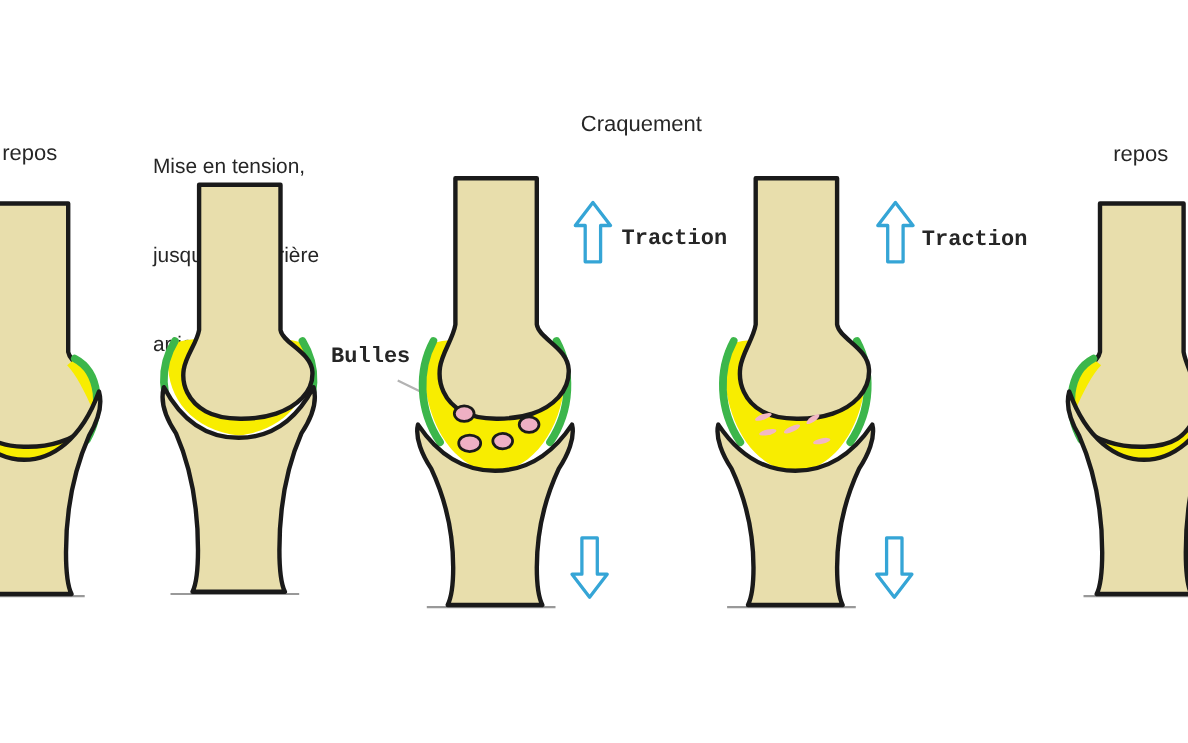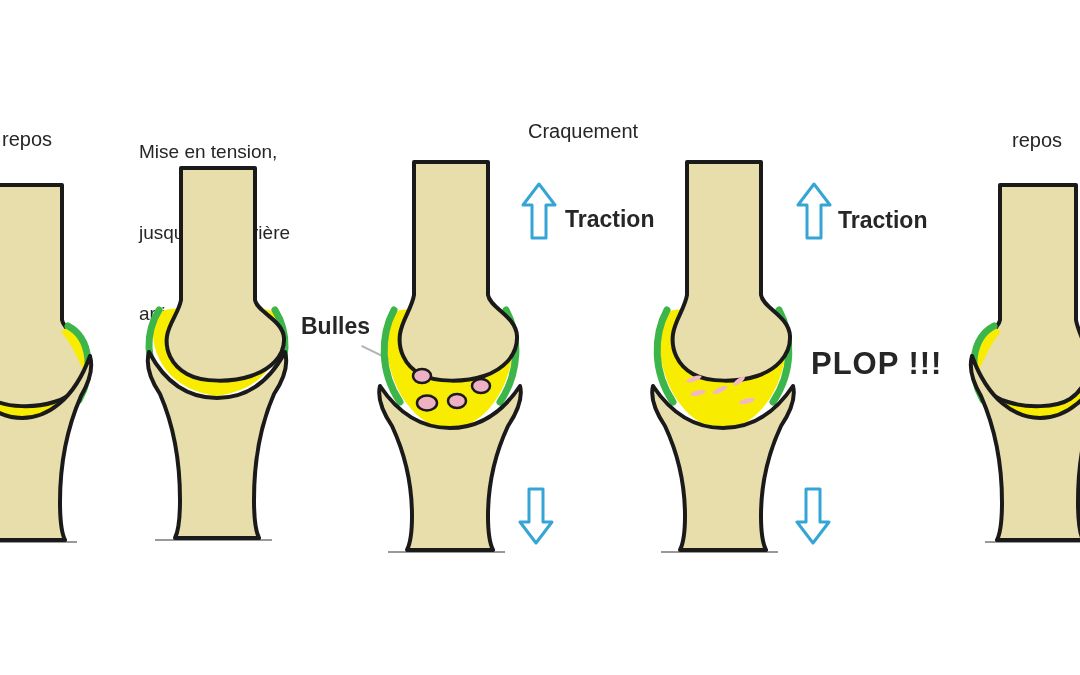--- a/index.html
+++ b/index.html
@@ -4,21 +4,21 @@
 <style>
   html,body{margin:0;padding:0;background:#fff;}
   .canvas{
     position:relative;width:1080px;height:675px;overflow:hidden;
     background:var(--background,#fff);
     font-family:"Liberation Sans", sans-serif;
     color:var(--text,#262626);
   }
   .lbl{position:absolute;white-space:pre;color:var(--text);}
   .lbl.regular{font-size:20px;font-weight:400;}
-  .lbl.bold{font-size:23px;font-weight:700;}
+  .lbl.bold{font-size:20px;font-weight:700;font-family:Liberation Mono, monospace;}
   .lbl.big{font-size:31px;font-weight:700;letter-spacing:1px;}
   .multiline{line-height:27px;font-size:19px;font-weight:400;}
   .joint{position:absolute;overflow:visible;}
   .bone{fill:var(--bone);stroke:var(--outline);stroke-width:4;stroke-linejoin:round;}
   .fluid{fill:var(--synovial-fluid);stroke:none;}
   .capsule{fill:none;stroke:var(--capsule);stroke-width:7;stroke-linecap:round;}
   .bubble{fill:var(--bubble);stroke:var(--bubble-outline);stroke-width:2.5;}
   .streak{fill:var(--streak);stroke:none;}
   .ground{stroke:var(--ground-line);stroke-width:2;}
   .arrow{position:absolute;}
@@ -34,23 +34,22 @@
 <div class="canvas">
 
   <div class="lbl regular" style="left:2px;top:128px;">repos</div>
 
   <div class="lbl multiline" style="left:139px;top:84px;">
     <div>Mise en tension,</div>
     <div>jusqu’à la barrière</div>
     <div>articulaire</div>
   </div>
 
-  <div class="lbl regular" style="left:528px;top:120px;">Craquement</div>
+  <div class="lbl regular" style="left:528px;top:102px;">Craquement</div>
 
-  <div class="lbl big" style="left:811px;top:346px;">PLOP !!!</div>
 
   <div class="lbl regular" style="left:1012px;top:129px;">repos</div>
 
   <div class="lbl bold" style="left:301px;top:313px;">Bulles</div>
   <div class="pointer" style="left:362px;top:345px;width:67px;transform:rotate(26deg);"></div>
 
   <svg class="arrow" style="left:521px;top:182px;" width="36" height="58" viewBox="0 0 36 58">
     <polygon points="18,2 34,23 25,23 25,56 11,56 11,23 2,23"></polygon>
   </svg>
   <div class="lbl bold" style="left:565px;top:206px;">Traction</div>

